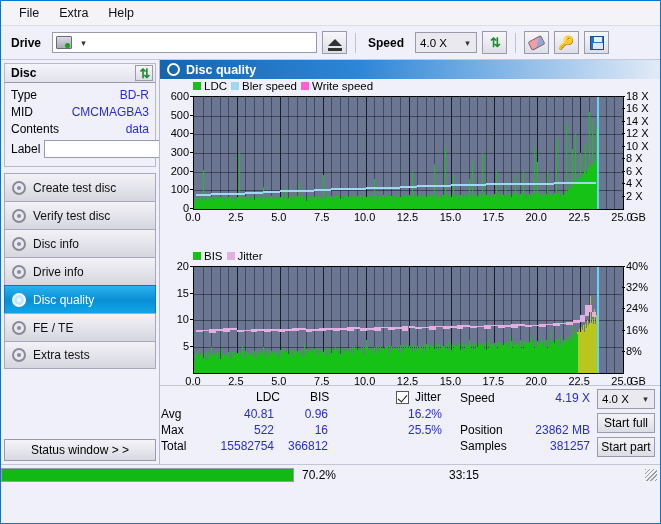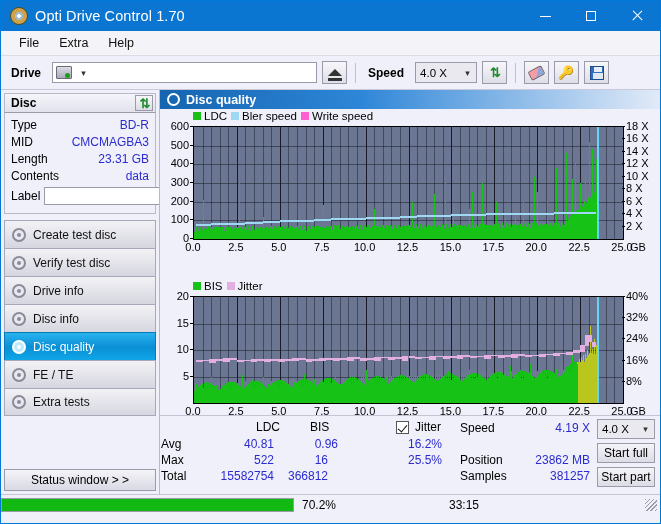--- a/index.html
+++ b/index.html
@@ -106,35 +106,20 @@
   .pbar{height:14px;background:#fff;border:1px solid #9a9aa8;box-sizing:border-box;position:relative;overflow:hidden;}
   .pfill{position:absolute;left:0;top:0;bottom:0;background:#13b913;}
   .grip{width:12px;height:12px;margin-left:auto;margin-right:3px;
     background:repeating-linear-gradient(135deg,#9a9aa8 0 1px,transparent 1px 3px);}
 </style>
 </head>
 <body>
 
 <div class="win">
 
-  <div class="titlebar">
-    <div class="title-ico"></div>
-    <div class="title-txt">Opti Drive Control 1.70</div>
-    <div class="wbtns">
-      <div class="wbtn">
-          <span class="gl-min"></span>
-        </div>
-      <div class="wbtn">
-          <span class="gl-max"></span>
-        </div>
-      <div class="wbtn">
-          <span class="gl-close"></span>
-        </div>
-    </div>
-  </div>
 
   <div class="menubar">
     <div class="menu-item">File</div>
     <div class="menu-item">Extra</div>
     <div class="menu-item">Help</div>
   </div>
 
   <div class="toolbar">
     <span class="tb-label">Drive</span>
     <div class="combo" id="drive-combo">
@@ -177,24 +162,20 @@
       <div class="disc-body">
         <div class="drow">
           <span class="k">Type</span>
           <span class="v">BD-R</span>
         </div>
         <div class="drow">
           <span class="k">MID</span>
           <span class="v">CMCMAGBA3</span>
         </div>
         <div class="drow">
-          <span class="k">Length</span>
-          <span class="v">23.31 GB</span>
-        </div>
-        <div class="drow">
           <span class="k">Contents</span>
           <span class="v">data</span>
         </div>
         <div class="label-row">
           <span class="label-k">Label</span>
           <input class="label-in" value="" style="">
           <span class="cd-ico">
               <span class="cd-dot"></span>
             </span>
         </div>
@@ -204,25 +185,25 @@
         <div class="nav">
           <span class="nav-ico"></span>
           <span>Create test disc</span>
         </div>
         <div class="nav">
           <span class="nav-ico"></span>
           <span>Verify test disc</span>
         </div>
         <div class="nav">
           <span class="nav-ico"></span>
-          <span>Drive info</span>
+          <span>Disc info</span>
         </div>
         <div class="nav">
           <span class="nav-ico"></span>
-          <span>Disc info</span>
+          <span>Drive info</span>
         </div>
         <div class="nav active">
           <span class="nav-ico"></span>
           <span>Disc quality</span>
         </div>
         <div class="nav">
           <span class="nav-ico"></span>
           <span>FE / TE</span>
         </div>
         <div class="nav">
@@ -1585,21 +1566,21 @@
         <span class="st k" style="left:96px;top:4px;">LDC</span>
         <span class="st k" style="left:150px;top:4px;">BIS</span>
         <span class="chk" style="left:236px;top:5px;"></span>
         <span class="st k" style="left:255px;top:4px;">Jitter</span>
         <span class="st k" style="left:1px;top:21px;">Avg</span>
         <span class="st k" style="left:1px;top:37px;">Max</span>
         <span class="st k" style="left:1px;top:53px;">Total</span>
         <span class="st v" style="left:58px;top:21px;width:56px;">40.81</span>
         <span class="st v" style="left:58px;top:37px;width:56px;">522</span>
         <span class="st v" style="left:30px;top:53px;width:84px;">15582754</span>
-        <span class="st v" style="left:128px;top:21px;width:50px;">0.96</span>
+        <span class="st v" style="left:118px;top:21px;width:50px;">0.96</span>
         <span class="st v" style="left:118px;top:37px;width:50px;">16</span>
         <span class="st v" style="left:118px;top:53px;width:50px;">366812</span>
         <span class="st v" style="left:222px;top:21px;width:60px;">16.2%</span>
         <span class="st v" style="left:222px;top:37px;width:60px;">25.5%</span>
         <span class="st k" style="left:300px;top:5px;">Speed</span>
         <span class="st v" style="left:360px;top:5px;width:70px;">4.19 X</span>
         <span class="st k" style="left:300px;top:37px;">Position</span>
         <span class="st v" style="left:348px;top:37px;width:82px;">23862 MB</span>
         <span class="st k" style="left:300px;top:53px;">Samples</span>
         <span class="st v" style="left:348px;top:53px;width:82px;">381257</span>

